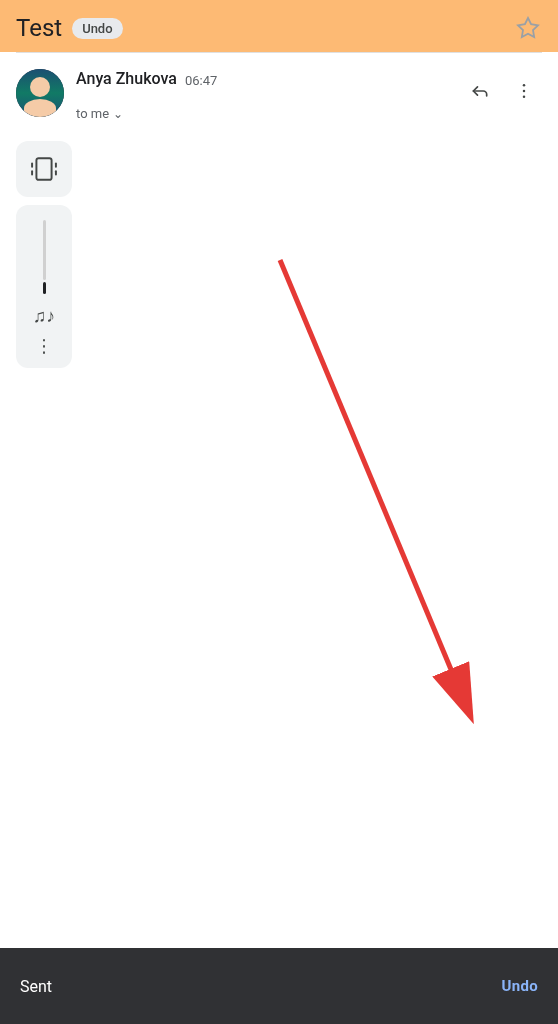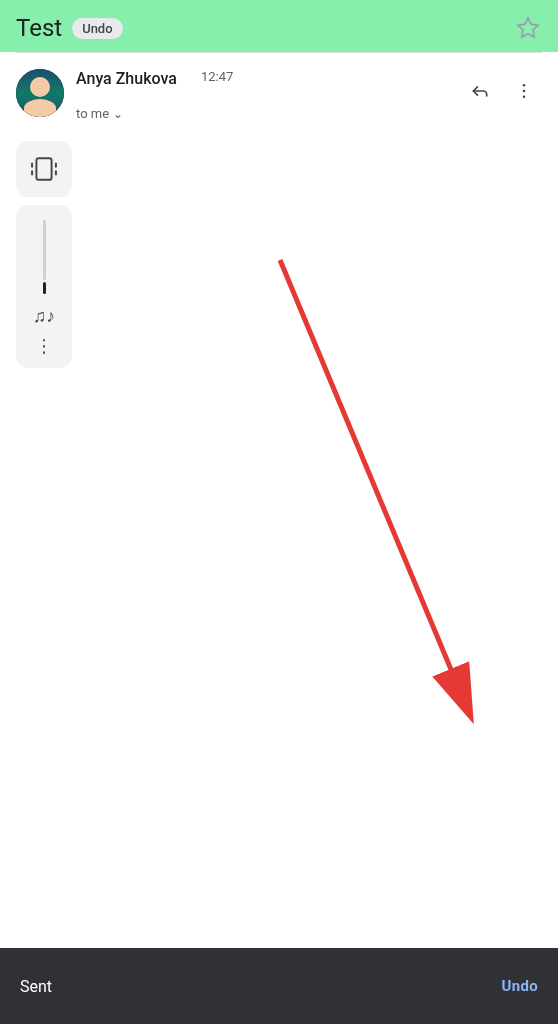--- a/index.html
+++ b/index.html
@@ -16,21 +16,21 @@
       overflow: hidden;
       position: relative;
     }
 
     
     .header {
       display: flex;
       align-items: center;
       justify-content: space-between;
       padding: 14px 16px 10px 16px;
-      background: #86efac;
+      background: #fdba74;
     }
 
     .header-left {
       display: flex;
       align-items: center;
       gap: 10px;
     }
 
     .header-title {
       font-size: 24px;
@@ -112,22 +112,22 @@
       border-radius: 50% 50% 0 0;
       background: #f5cba7;
     }
 
     .email-meta {
       flex: 1;
     }
 
     .sender-row {
       display: flex;
-      align-items: flex-start;
-      gap: 24px;
+      align-items: flex-end;
+      gap: 8px;
       margin-bottom: 12px;
     }
 
     .sender-name {
       font-size: 16px;
       font-weight: 500;
       color: #202124;
     }
 
     .email-time {
@@ -309,21 +309,21 @@
 
 <div class="divider"></div>
 
 <div class="email-header">
   <div class="avatar">
     <div class="avatar-face"></div>
   </div>
   <div class="email-meta">
     <div class="sender-row">
       <span class="sender-name">Anya Zhukova</span>
-      <span class="email-time">12:47</span>
+      <span class="email-time">06:47</span>
     </div>
     <div class="recipient-row">
       <span class="recipient-text">to me</span>
       <span class="chevron-icon">⌄</span>
     </div>
   </div>
   <div class="email-actions">
     <div class="action-btn">
       <svg width="20" height="20" viewBox="0 0 24 24" fill="none" stroke="#444746" stroke-width="2" stroke-linecap="round" stroke-linejoin="round">
         <polyline points="9,17 4,12 9,7"></polyline>

